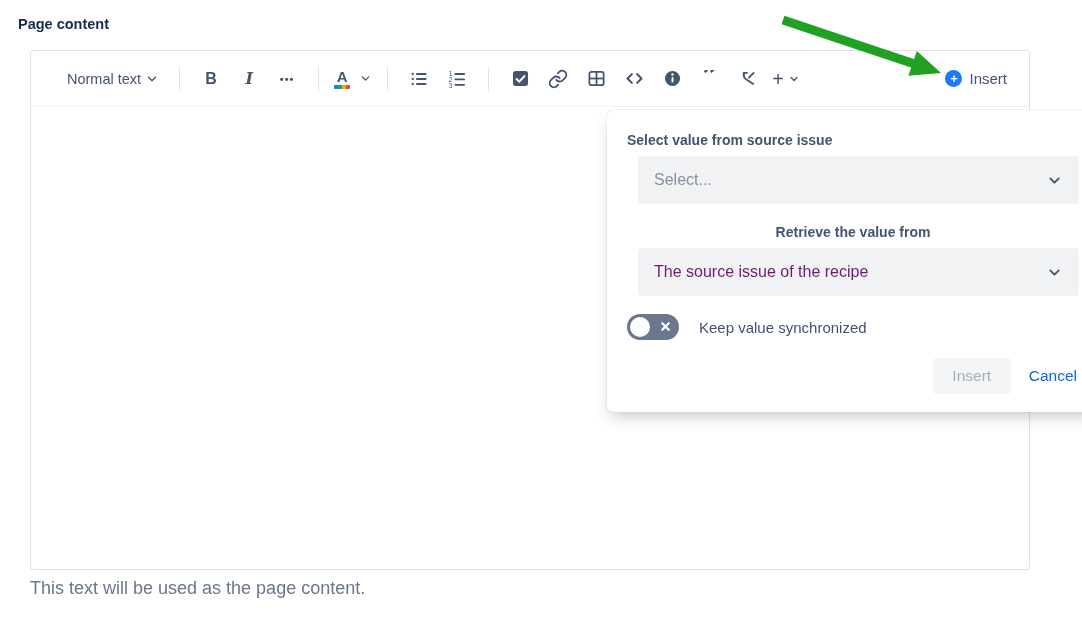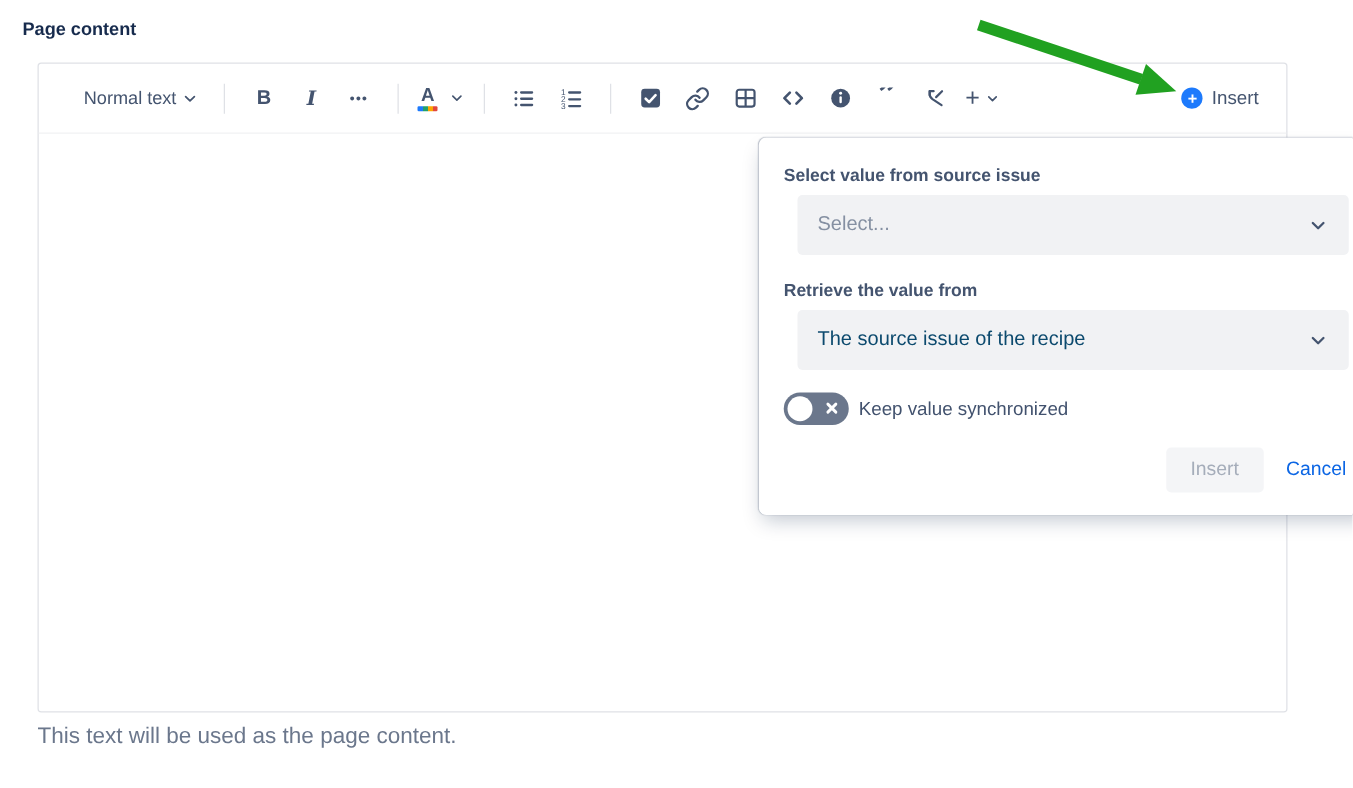--- a/index.html
+++ b/index.html
@@ -44,24 +44,24 @@
   .editor-body { height:462px; }
 
   .popup { position:absolute; left:607px; top:110px; width:492px; background:#fff;
     border-radius:6px; padding:22px 20px 18px;
     box-shadow:0 8px 16px -4px rgba(9,30,66,0.25), 0 0 1px rgba(9,30,66,0.31); z-index:5; }
   .field-label { font-size:14px; font-weight:600; color:#44546F; margin-bottom:8px; }
   .select { height:48px; background:#F1F2F4; border-radius:4px; display:flex;
     align-items:center; justify-content:space-between; padding:0 16px; font-size:16px;
     cursor:pointer;margin-left:11px; }
   .select .placeholder { color:#8590A2; }
-  .select .value { color:#0c4a6e; }
-  .field + .field { margin-top:20px; }
-
-  .toggle-row { display:flex; align-items:center; gap:8px; margin-top:18px; }
+  .select .value { color:#701a75; }
+  .field + .field { margin-top:20px;text-align:center; }
+
+  .toggle-row { display:flex; align-items:center; gap:20px; margin-top:18px; }
   .toggle { width:52px; height:26px; border-radius:14px; background:#6B778C;
     position:relative; border:none; cursor:pointer; flex:none; }
   .toggle .knob { position:absolute; left:3px; top:3px; width:20px; height:20px;
     background:#fff; border-radius:50%; }
   .toggle .x-icon { position:absolute; right:8px; top:7px; }
   .toggle-label { font-size:15px; color:#42526E; }
 
   .actions { display:flex; justify-content:flex-end; align-items:center; gap:16px;
     margin-top:18px; }
   .btn-insert { background:#F4F5F7; color:#A5ADBA; border:none; border-radius:4px;

